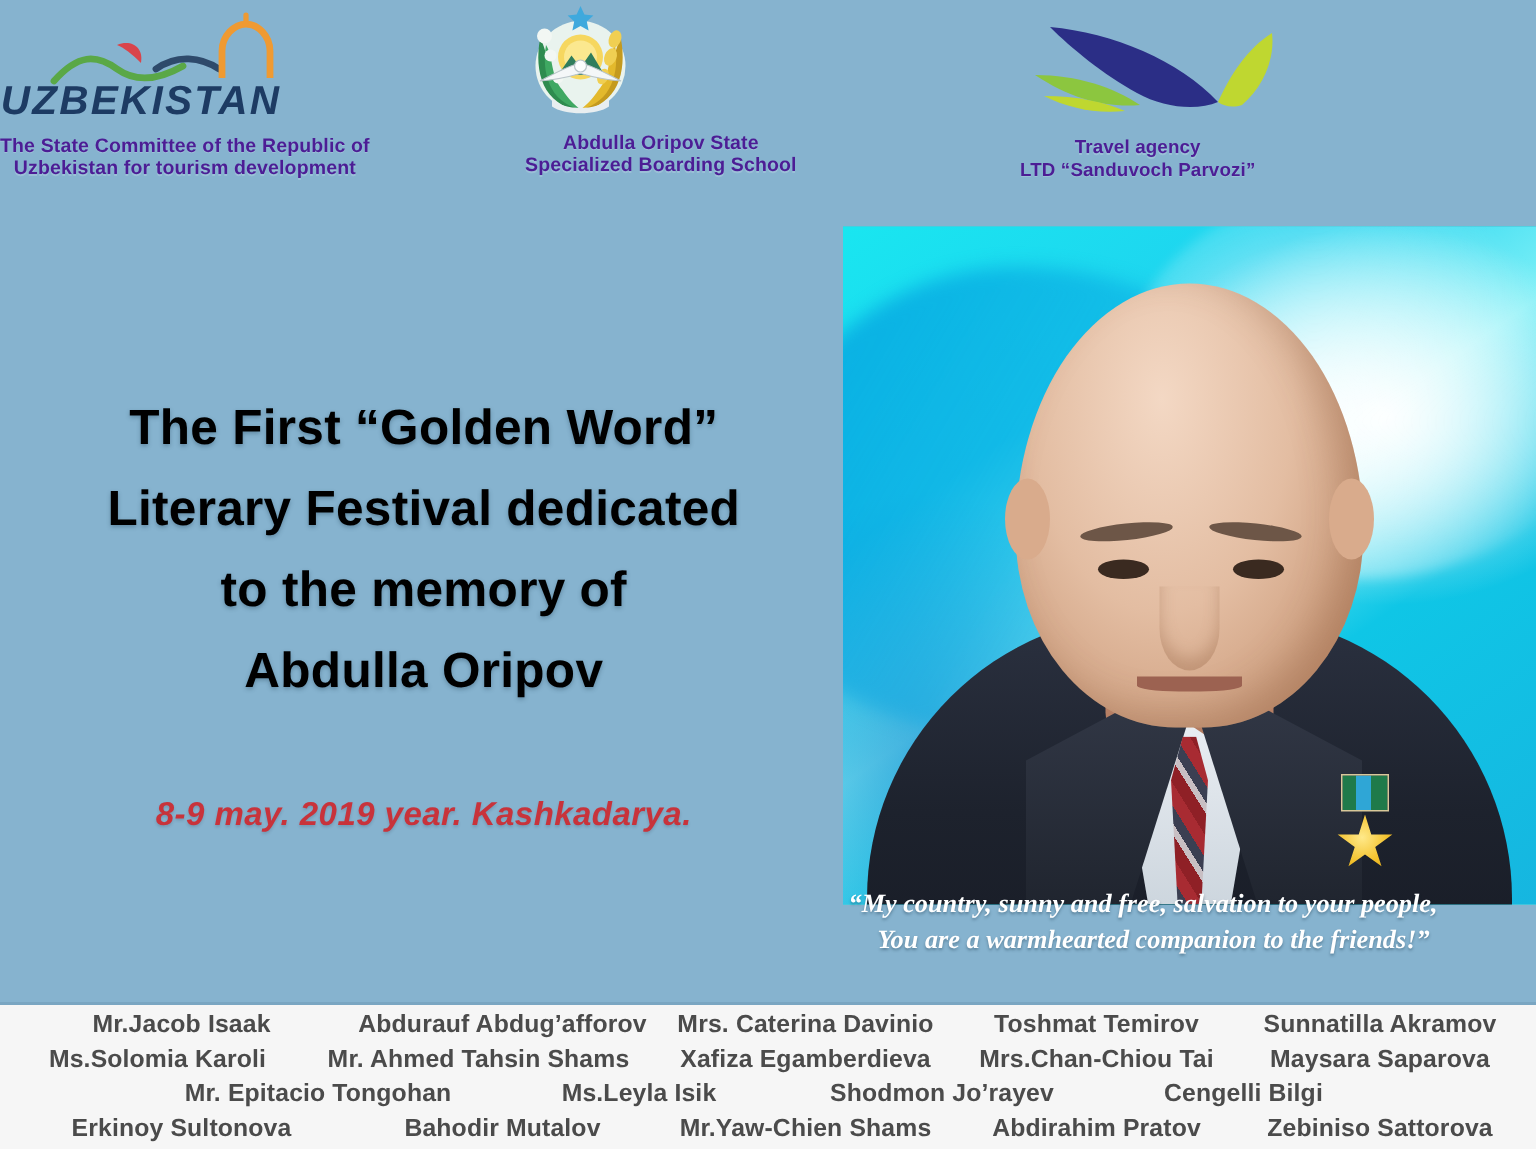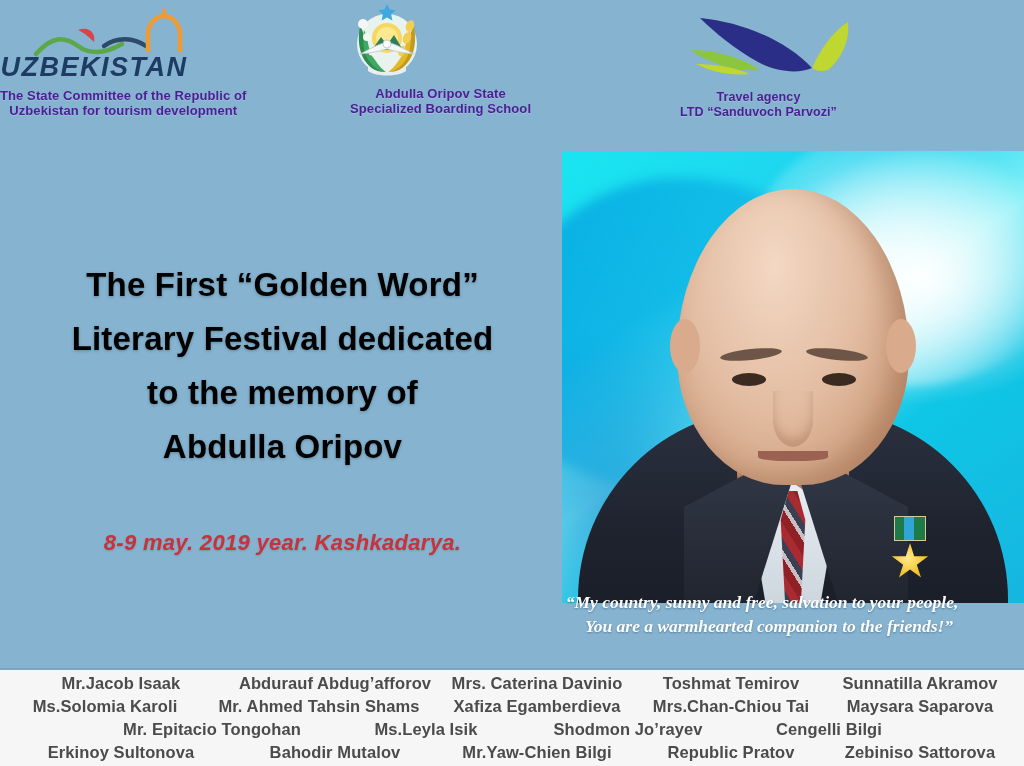--- a/index.html
+++ b/index.html
@@ -404,19 +404,19 @@
     </div>
     <div class="names-row">
       <div class="cell c1">Mr. Epitacio Tongohan</div>
       <div class="cell c2">Ms.Leyla Isik</div>
       <div class="cell c3">Shodmon Jo’rayev</div>
       <div class="cell c5">Cengelli Bilgi</div>
     </div>
     <div class="names-row">
       <div class="cell c1">Erkinoy Sultonova</div>
       <div class="cell c2">Bahodir Mutalov</div>
-      <div class="cell c3">Mr.Yaw-Chien Bilgi</div>
-      <div class="cell c4">Republic Pratov</div>
+      <div class="cell c3">Mr.Yaw-Chien Shams</div>
+      <div class="cell c4">Abdirahim Pratov</div>
       <div class="cell c5">Zebiniso Sattorova</div>
     </div>
   </div>
 
 </div>
 
 </body></html>

